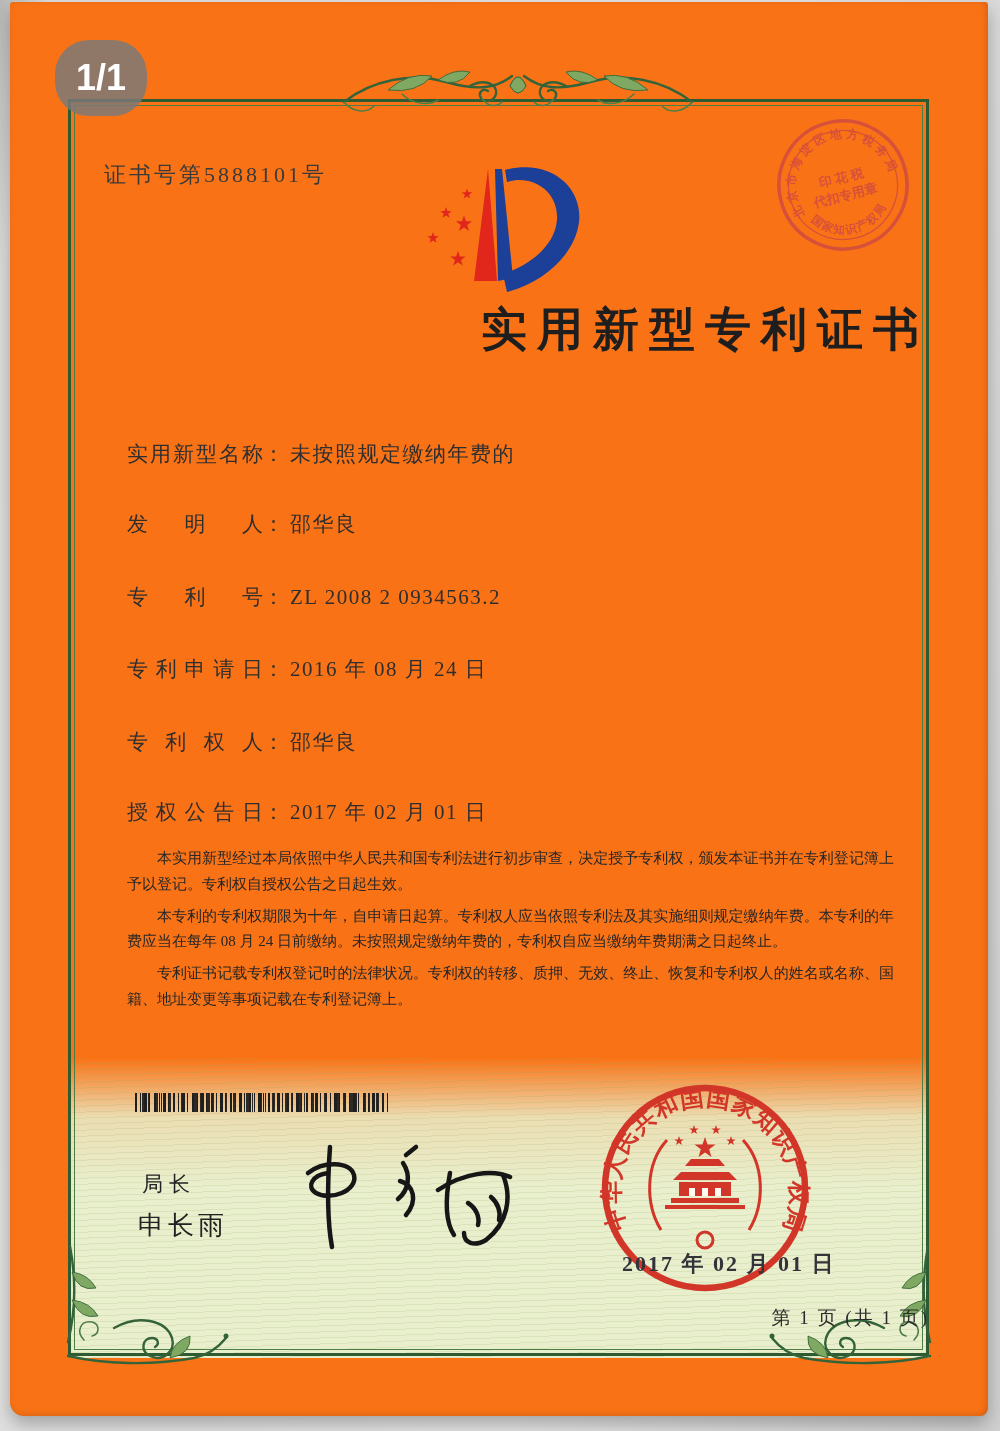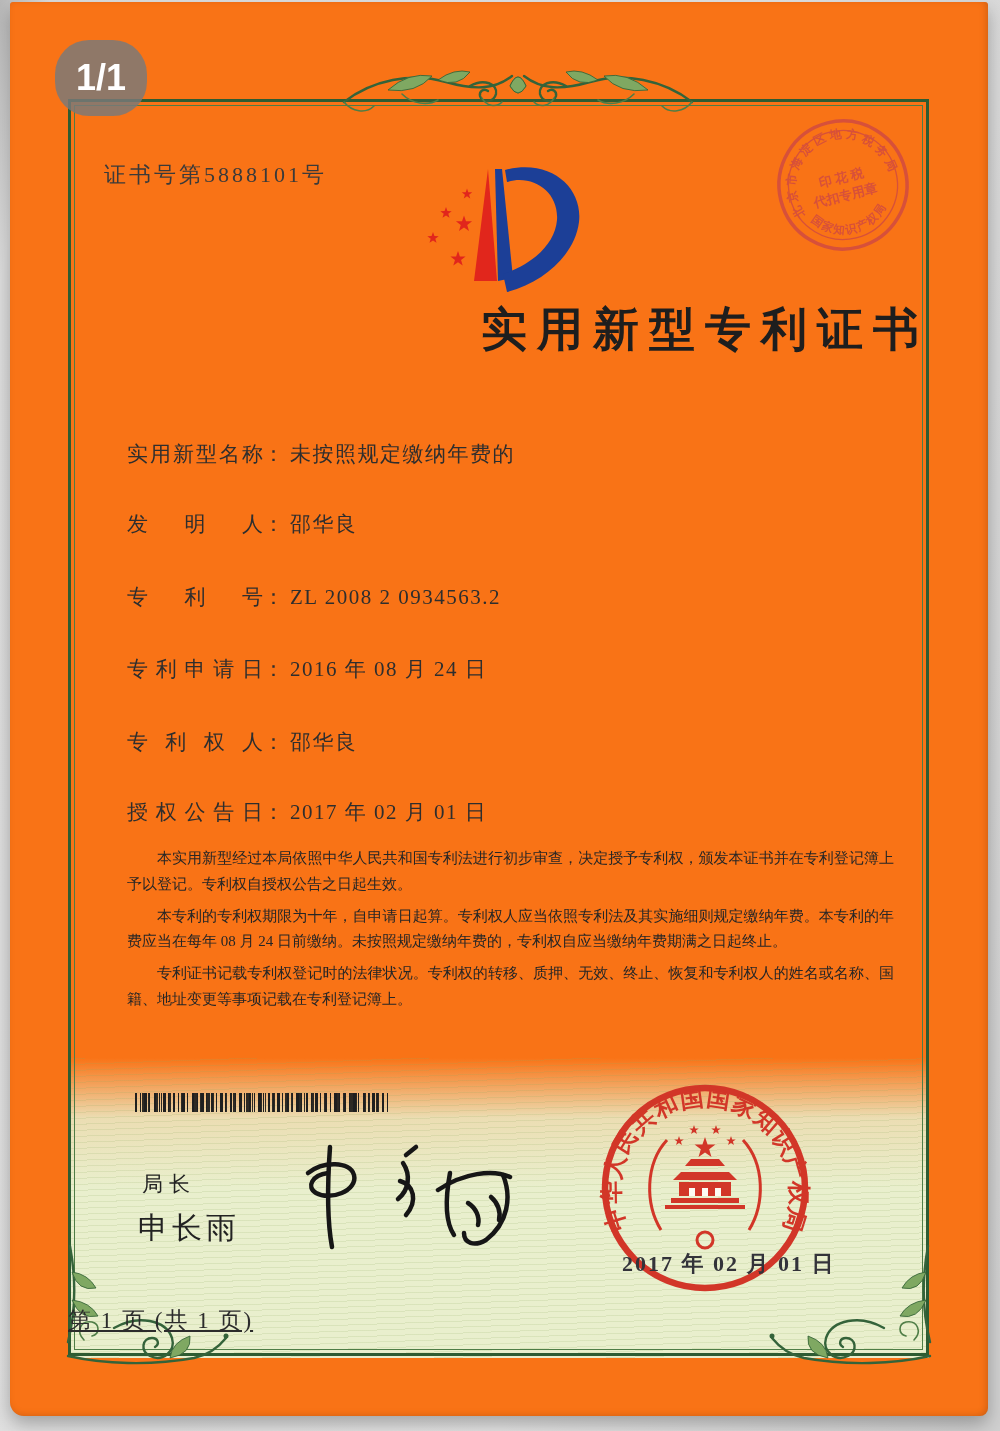--- a/index.html
+++ b/index.html
@@ -42,23 +42,23 @@
   .paras{left:117px;top:844px;width:767px;font-size:15px;line-height:25.5px;
     color:#262626;text-align:justify;}
   .paras p{margin:0 0 6.5px 0;text-indent:2em;}
   .barcode{
     left:125px;top:1091px;width:253px;height:19px;
     background-image:
       repeating-linear-gradient(90deg,#1f1f1f 0 2px,rgba(0,0,0,0) 2px 5px,#1f1f1f 5px 6px,rgba(0,0,0,0) 6px 9px,#1f1f1f 9px 12px,rgba(0,0,0,0) 12px 14px,#1f1f1f 14px 15px,rgba(0,0,0,0) 15px 19px),
       repeating-linear-gradient(90deg,rgba(25,25,25,.9) 0 1px,rgba(0,0,0,0) 1px 7px,rgba(25,25,25,.9) 7px 10px,rgba(0,0,0,0) 10px 13px);
   }
   .sig-title{left:132px;top:1168px;font-size:21px;letter-spacing:6px;color:#222;}
-  .sig-name{left:128px;top:1206px;font-size:30px;letter-spacing:4px;color:#222;}
+  .sig-name{left:128px;top:1206px;font-size:26px;letter-spacing:4px;color:#222;}
   .seal-date{left:612px;top:1247px;font-size:22px;font-weight:600;letter-spacing:2px;color:#33333a;}
-  .footer{left:58px;top:1303px;width:861px;text-align:left;font-size:23px;letter-spacing:2px;color:#2c2c2c;text-decoration:underline;}
+  .footer{left:58px;top:1303px;width:861px;text-align:right;font-size:19px;letter-spacing:2px;color:#2c2c2c;}
   .badge{
     left:55px;top:40px;width:92px;height:76px;border-radius:34px;
     background:rgba(122,122,122,.83);color:#fff;
     font:600 36px "Liberation Sans","DejaVu Sans",sans-serif;
     display:flex;align-items:center;justify-content:center;
   }
   svg{position:absolute;overflow:visible;}
   .orn-stroke{fill:none;stroke:#34633a;stroke-width:2.4;stroke-linecap:round;}
   .orn-thin{fill:none;stroke:#4e7d46;stroke-width:1.6;stroke-linecap:round;}
   .orn-fill{fill:#7fa862;stroke:#2f5e33;stroke-width:.8;}

